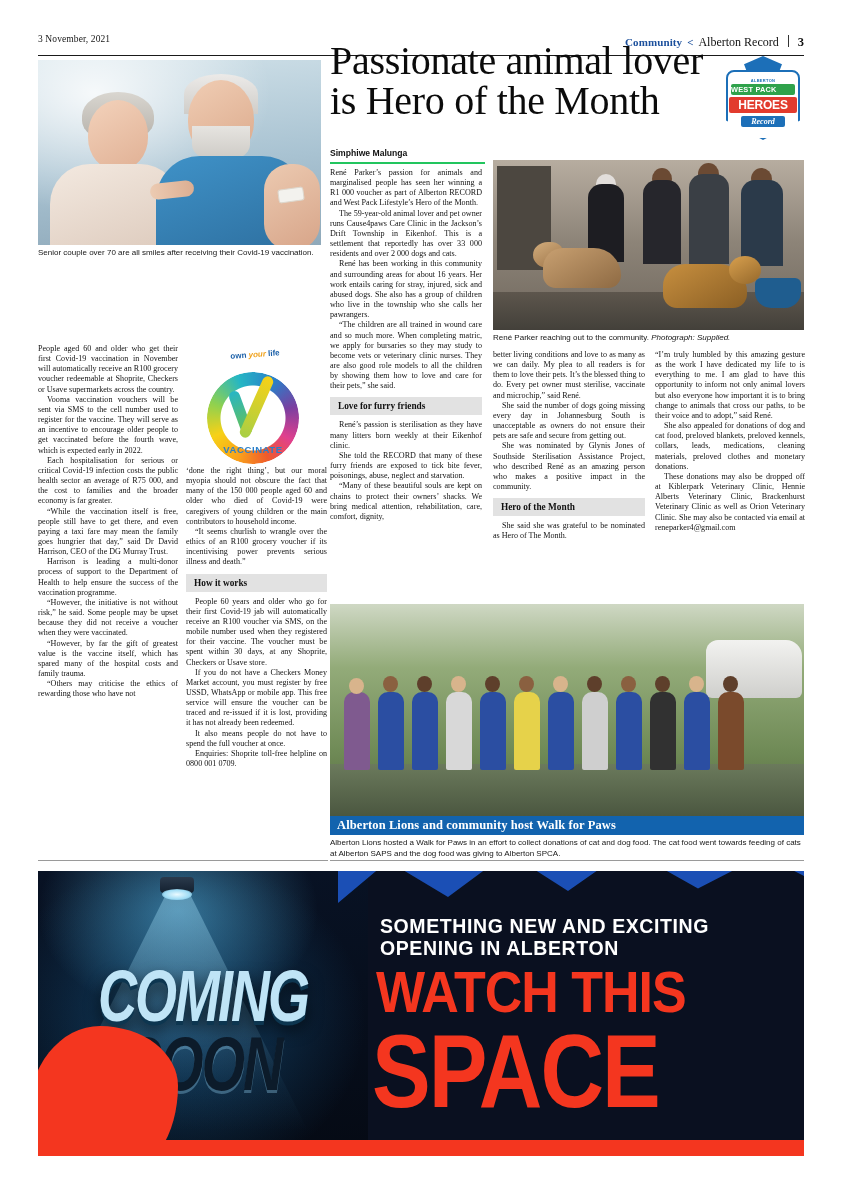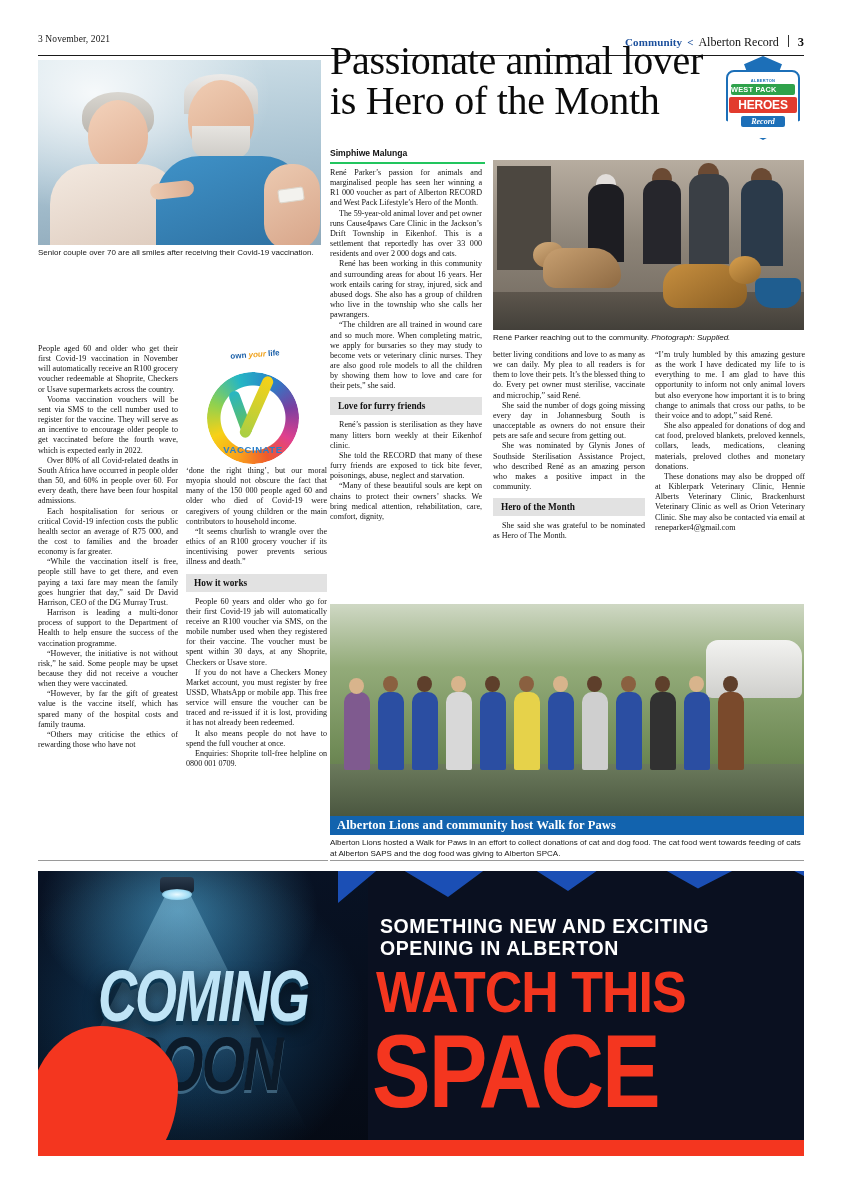--- a/index.html
+++ b/index.html
@@ -300,21 +300,20 @@
     <div class="vl-check">
       <div class="s1"></div>
         <div class="s2"></div>
     </div>
     <div class="vl-word">VACCINATE</div>
   </div>
 
   <div class="vax-col-a body-col">
     <p class="first">People aged 60 and older who get their first Covid-19 vaccination in November will automatically receive an R100 grocery voucher redeemable at Shoprite, Checkers or Usave supermarkets across the country.</p>
     <p>Vooma vaccination vouchers will be sent via SMS to the cell number used to register for the vaccine. They will serve as an incentive to encourage older people to get vaccinated before the fourth wave, which is expected early in 2022.</p>
-    <p>Over 80% of all Covid-related deaths in South Africa have occurred in people older than 50, and 60% in people over 60. For every death, there have been four hospital admissions.</p>
     <p>Each hospitalisation for serious or critical Covid-19 infection costs the public health sector an average of R75 000, and the cost to families and the broader economy is far greater.</p>
     <p>“While the vaccination itself is free, people still have to get there, and even paying a taxi fare may mean the family goes hungrier that day,” said Dr David Harrison, CEO of the DG Murray Trust.</p>
     <p>Harrison is leading a multi-donor process of support to the Department of Health to help ensure the success of the vaccination programme.</p>
     <p>“However, the initiative is not without risk,” he said. Some people may be upset because they did not receive a voucher when they were vaccinated.</p>
     <p>“However, by far the gift of greatest value is the vaccine itself, which has spared many of the hospital costs and family trauma.</p>
     <p>“Others may criticise the ethics of rewarding those who have not</p>
   </div>
 
   <div class="vax-col-b body-col">
     <p class="first">‘done the right thing’, but our moral myopia should not obscure the fact that many of the 150 000 people aged 60 and older who died of Covid-19 were caregivers of young children or the main contributors to household income.</p>

